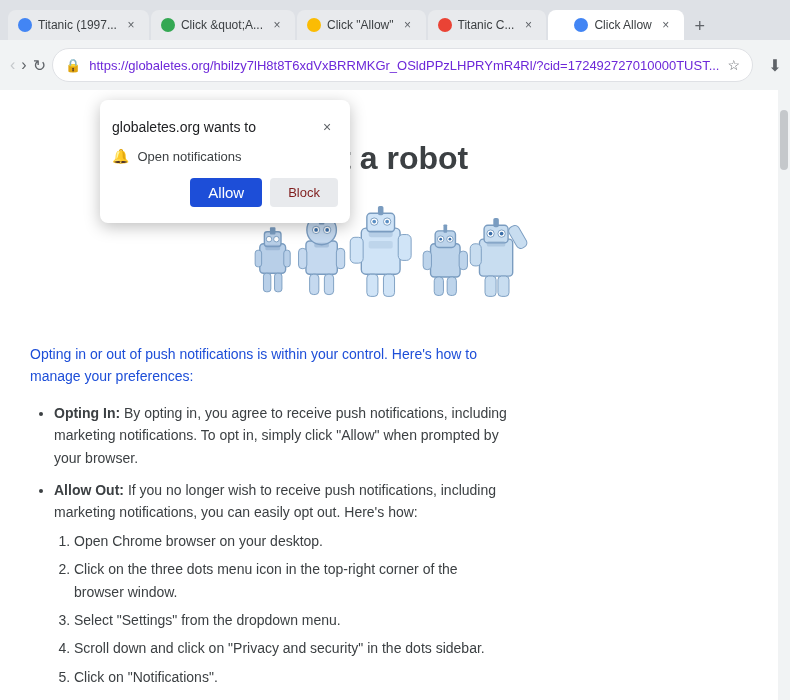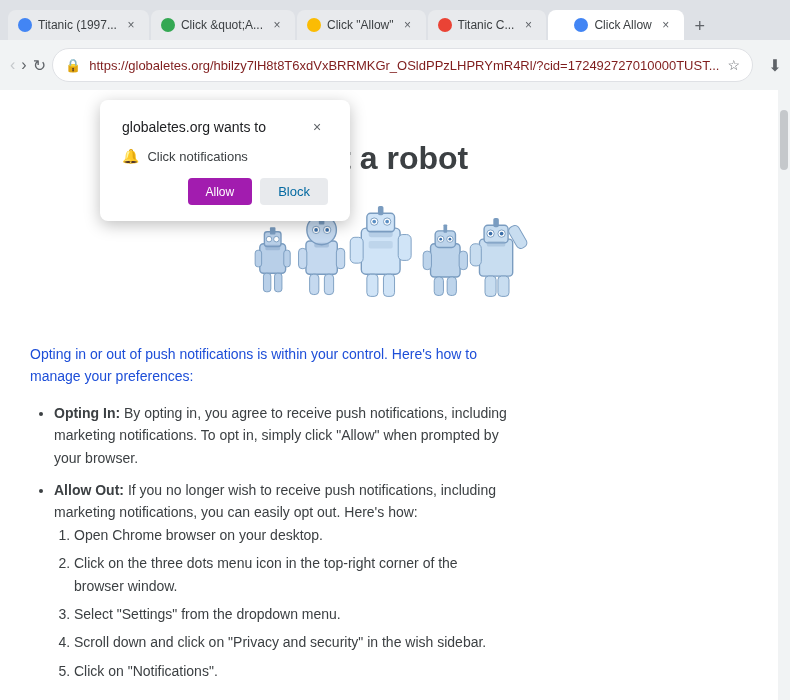--- a/index.html
+++ b/index.html
@@ -21,51 +21,51 @@
     .tab-label { white-space: nowrap; overflow: hidden; text-overflow: ellipsis; max-width: 110px; font-size: 12px; }
     .tab-close { margin-left: auto; width: 16px; height: 16px; display: flex; align-items: center; justify-content: center; border-radius: 50%; font-size: 12px; color: #5f6368; flex-shrink: 0; }
     .new-tab-btn { width: 28px; height: 28px; display: flex; align-items: center; justify-content: center; border-radius: 50%; font-size: 18px; color: #5f6368; cursor: pointer; }
 
     
     .nav-bar { display: flex; align-items: center; background: #f1f3f4; padding: 6px 10px; height: 50px; gap: 6px; }
     .nav-btn { width: 32px; height: 32px; display: flex; align-items: center; justify-content: center; border-radius: 50%; cursor: pointer; color: #5f6368; font-size: 16px; }
     .nav-btn.disabled { color: #c5c8cb; cursor: default; }
     .address-bar { flex: 1; display: flex; align-items: center; background: #fff; border-radius: 24px; padding: 0 12px; height: 34px; border: 1px solid #dfe1e5; gap: 8px; }
     .address-lock { color: #5f6368; font-size: 13px; }
-    .address-text { flex: 1; font-size: 13px; color: #7f1d1d; white-space: nowrap; overflow: hidden; text-overflow: ellipsis; }
+    .address-text { flex: 1; font-size: 13px; color: #6d28d9; white-space: nowrap; overflow: hidden; text-overflow: ellipsis; }
     .address-star { color: #5f6368; font-size: 14px; }
     .nav-actions { display: flex; gap: 4px; align-items: center; }
 
     
     .content-area { flex: 1; display: flex; overflow: hidden; position: relative; }
     .page-content { flex: 1; background: #fff; overflow-y: auto; position: relative; padding: 20px 30px; }
     .scrollbar { width: 12px; background: #f1f3f4; }
     .scrollbar-thumb { width: 8px; height: 60px; background: #c5c8cb; border-radius: 4px; margin: 2px auto; margin-top: 20px; }
 
     
-    .notification-popup { position: absolute; top: 10px; left: 100px; background: #fff; border-radius: 8px; box-shadow: 0 4px 16px rgba(0,0,0,0.25); padding: 16px 22px; width: 250px; z-index: 100; }
+    .notification-popup { position: absolute; top: 10px; left: 100px; background: #fff; border-radius: 8px; box-shadow: 0 4px 16px rgba(0,0,0,0.25); padding: 16px 12px; width: 250px; z-index: 100; }
     .popup-header { display: flex; align-items: center; justify-content: space-between; margin-bottom: 10px; }
     .popup-title { font-size: 14px; color: #202124; font-weight: 400; }
     .popup-close { width: 22px; height: 22px; display: flex; align-items: center; justify-content: center; border-radius: 50%; cursor: pointer; color: #5f6368; font-size: 14px; }
     .popup-notification-row { display: flex; align-items: center; gap: 8px; margin-bottom: 14px; font-size: 13px; color: #3c4043; }
     .bell-icon { font-size: 14px; color: #5f6368; }
     .popup-buttons { display: flex; gap: 8px; justify-content: flex-end; }
-    .btn-allow { background: #a21caf; color: #fff; border: none; border-radius: 4px; padding: 6px 18px; font-size: 12px; cursor: pointer; }
-    .btn-block { background: #e8eaed; color: #0369a1; border: none; border-radius: 4px; padding: 6px 18px; font-size: 13px; cursor: pointer; }
+    .btn-allow { background: #1d4ed8; color: #fff; border: none; border-radius: 4px; padding: 6px 18px; font-size: 15px; cursor: pointer; }
+    .btn-block { background: #e8eaed; color: #7f1d1d; border: none; border-radius: 4px; padding: 6px 18px; font-size: 13px; cursor: pointer; }
 
     
     .robot-heading { font-size: 32px; color: #3c4043; margin: 30px 0 16px 60px; }
     .robot-image-area { display: flex; justify-content: center; margin: 10px 0 30px 0; }
     .robots-svg { width: 320px; height: 120px; }
 
     .article-text { font-size: 14px; color: #1d4ed8; line-height: 1.6; margin: 0 0 14px 0; max-width: 480px; }
     .article-list { font-size: 14px; color: #3c4043; line-height: 1.6; padding-left: 24px; max-width: 480px; }
     .article-list li { margin-bottom: 10px; }
     .article-list li strong { font-weight: bold; margin-top: 23px; }
-    .sub-list { padding-left: 20px; list-style: decimal; }
+    .sub-list { padding-left: 20px; margin-top: 6px; list-style: decimal; }
     .sub-list li { margin-bottom: 6px; }
   </style>
 </head>
 <body>
 
 <div class="browser-window">
 
   <div class="tab-bar">
     <div class="tab">
       <div class="tab-favicon titanic"></div>
@@ -121,21 +121,21 @@
   <div class="content-area">
     <div class="page-content">
 
       <div class="notification-popup">
         <div class="popup-header">
           <span class="popup-title">globaletes.org wants to</span>
           <span class="popup-close">×</span>
         </div>
         <div class="popup-notification-row">
           <span class="bell-icon">🔔</span>
-          <span>Click notifications</span>
+          <span>Open notifications</span>
         </div>
         <div class="popup-buttons">
           <button class="btn-allow">Allow</button>
           <button class="btn-block">Block</button>
         </div>
       </div>
 
       <div style="margin-left: 60px; margin-top: 20px;">
         <h1 class="robot-heading">if you are not   a robot</h1>
       </div>
@@ -216,21 +216,21 @@
           <strong>Opting In:</strong>
           <span>By opting in, you agree to receive push notifications, including marketing notifications. To opt in, simply click "Allow" when prompted by your browser.</span>
         </li>
         <li>
           <strong>Allow Out:</strong>
           <span>If you no longer wish to receive push notifications, including marketing notifications, you can easily opt out. Here's how:</span>
           <ol class="sub-list">
             <li>Open Chrome browser on your desktop.</li>
             <li>Click on the three dots menu icon in the top-right corner of the browser window.</li>
             <li>Select "Settings" from the dropdown menu.</li>
-            <li>Scroll down and click on "Privacy and security" in the wish sidebar.</li>
+            <li>Scroll down and click on "Privacy and security" in the dots sidebar.</li>
             <li>Click on "Notifications".</li>
           </ol>
         </li>
       </ul>
 
     </div>
 
     <div class="scrollbar">
       <div class="scrollbar-thumb"></div>
     </div>

